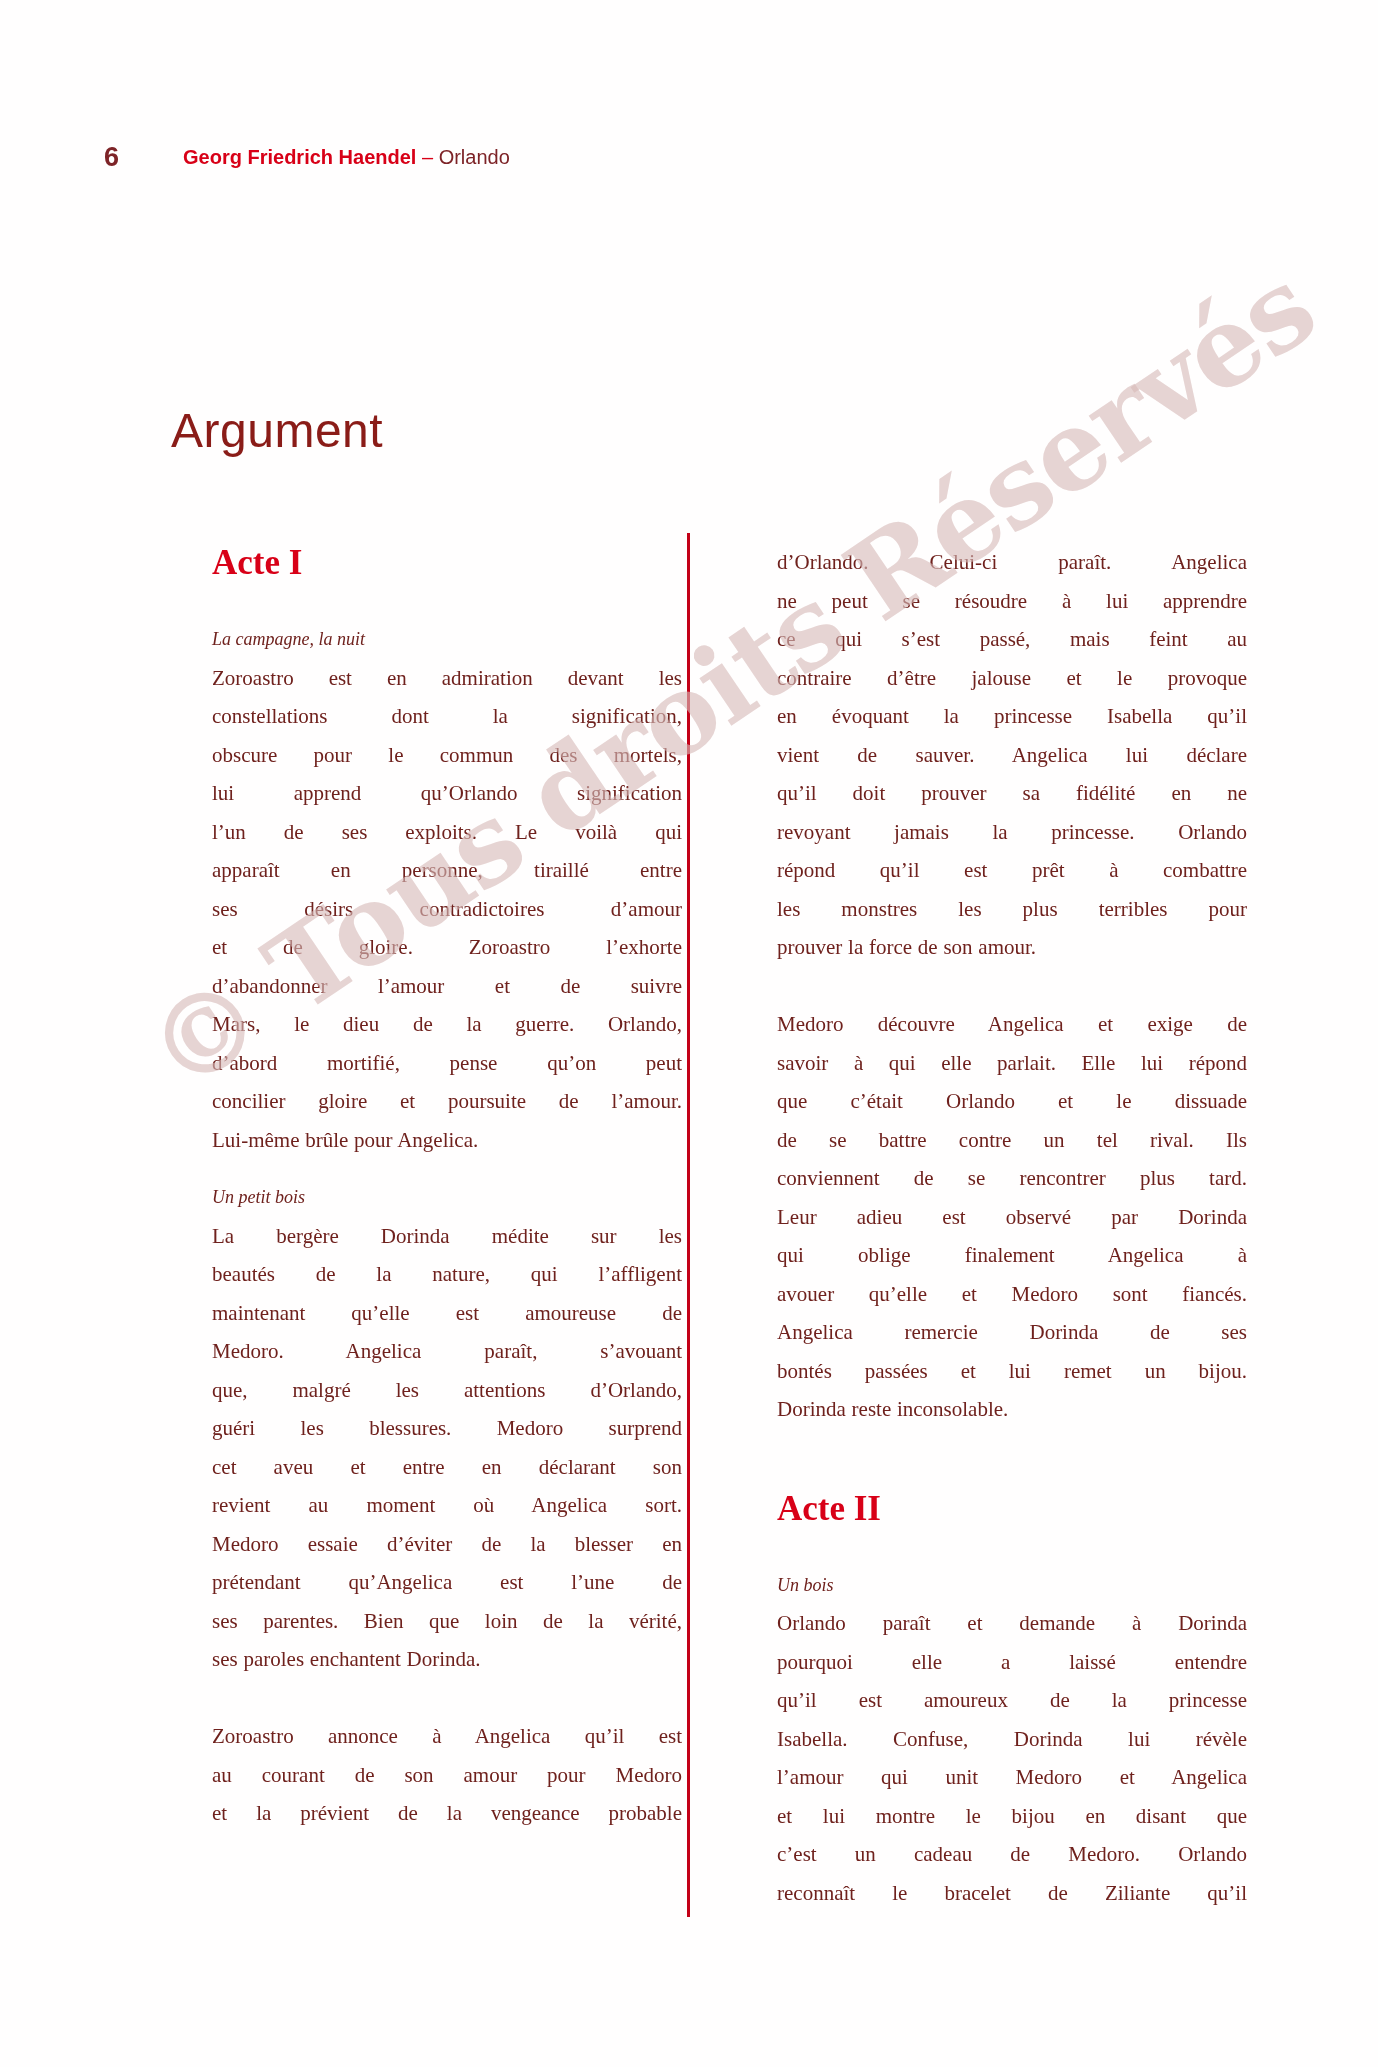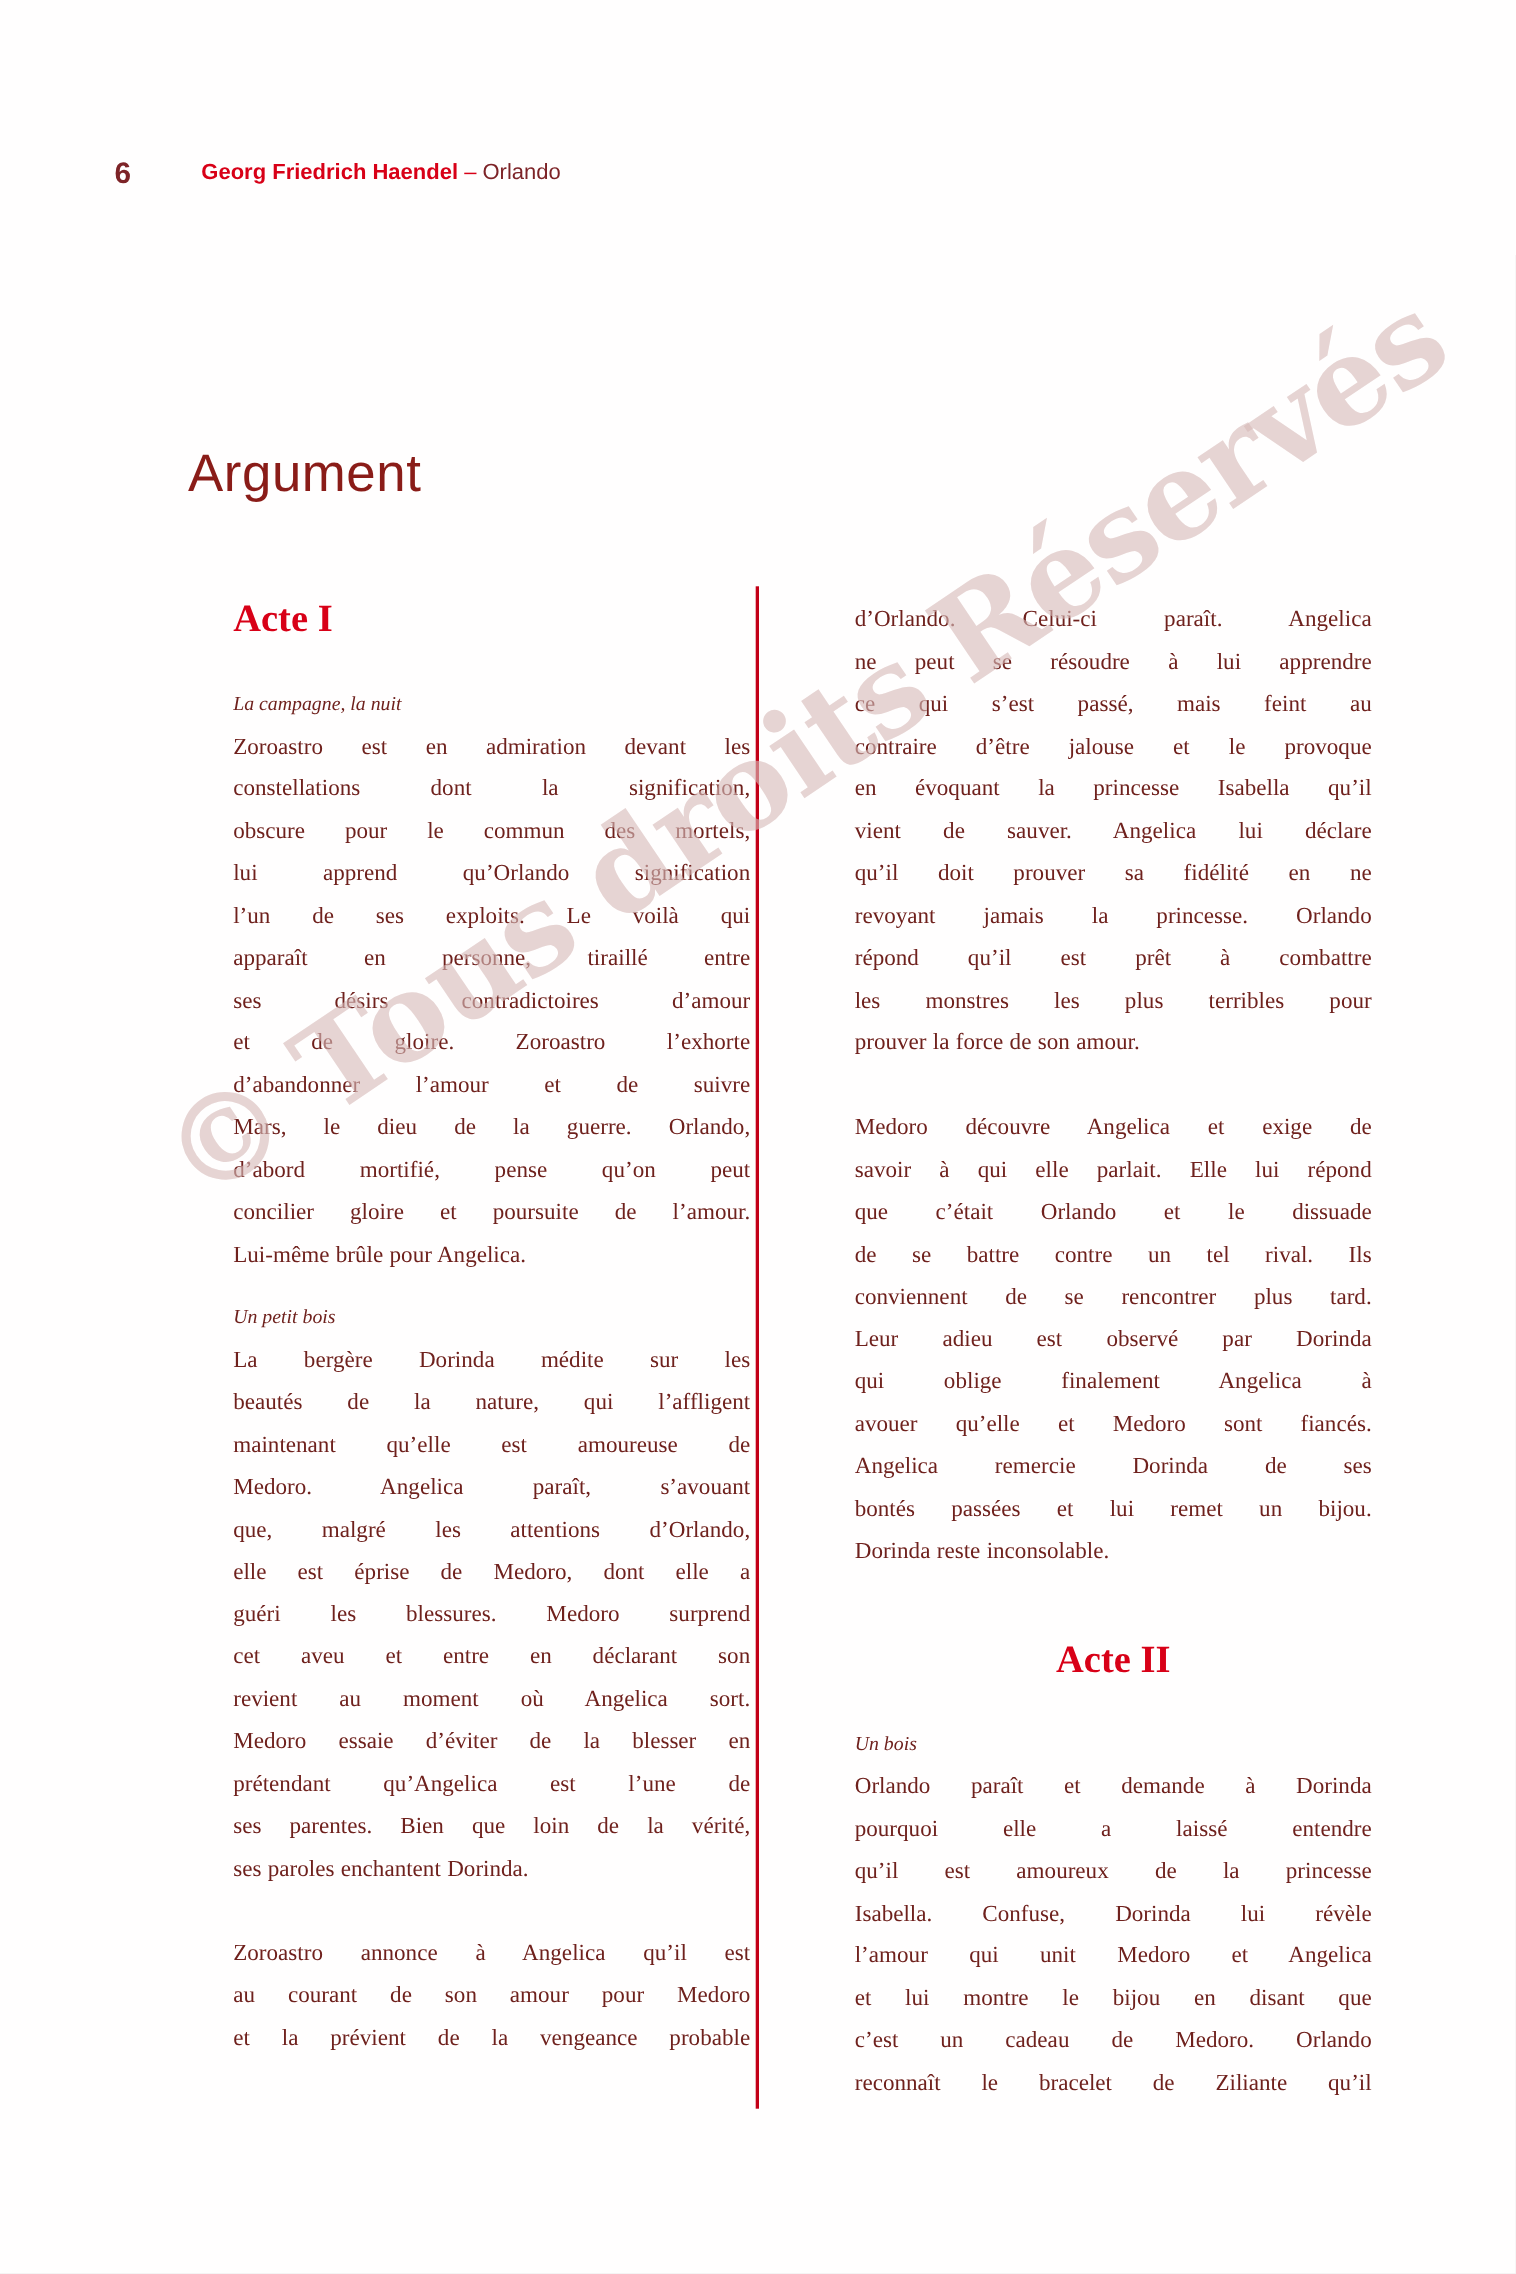--- a/index.html
+++ b/index.html
@@ -43,21 +43,21 @@
     position: absolute; left: 687px; top: 533px;
     width: 3px; height: 1384px;
     background: var(--divider-red, #c30017);
   }
   
   .acte {
     margin: 0; font-size: 35px; font-weight: bold; line-height: 40px;
     color: var(--accent-red, #d80017);
     font-family: "Liberation Serif", serif;
   }
-  .para + .acte { margin-top: 60px; text-align: center; }
+  .para + .acte { margin-top: 60px; }
   .scene {
     font-style: italic; font-size: 18px; line-height: 38.5px;
     color: var(--body-red, #6f211d);
   }
   .acte + .scene { margin-top: 37px; }
   .para + .scene { margin-top: 19px; }
   .para { margin: 0; }
   .para + .para { margin-top: 38.5px; }
   .line {
     font-size: 21px; line-height: 38.5px;
@@ -111,21 +111,20 @@
         <div class="line jl">concilier gloire et poursuite de l’amour.</div>
         <div class="line ll">Lui-même brûle pour Angelica.</div>
       </div>
       <div class="scene">Un petit bois</div>
       <div class="para">
         <div class="line jl">La bergère Dorinda médite sur les</div>
         <div class="line jl">beautés de la nature, qui l’affligent</div>
         <div class="line jl">maintenant qu’elle est amoureuse de</div>
         <div class="line jl">Medoro. Angelica paraît, s’avouant</div>
         <div class="line jl">que, malgré les attentions d’Orlando,</div>
-        <div class="line jl">elle est éprise de Medoro, dont elle a</div>
         <div class="line jl">guéri les blessures. Medoro surprend</div>
         <div class="line jl">cet aveu et entre en déclarant son</div>
         <div class="line jl">revient au moment où Angelica sort.</div>
         <div class="line jl">Medoro essaie d’éviter de la blesser en</div>
         <div class="line jl">prétendant qu’Angelica est l’une de</div>
         <div class="line jl">ses parentes. Bien que loin de la vérité,</div>
         <div class="line ll">ses paroles enchantent Dorinda.</div>
       </div>
       <div class="para">
         <div class="line jl">Zoroastro annonce à Angelica qu’il est</div>

